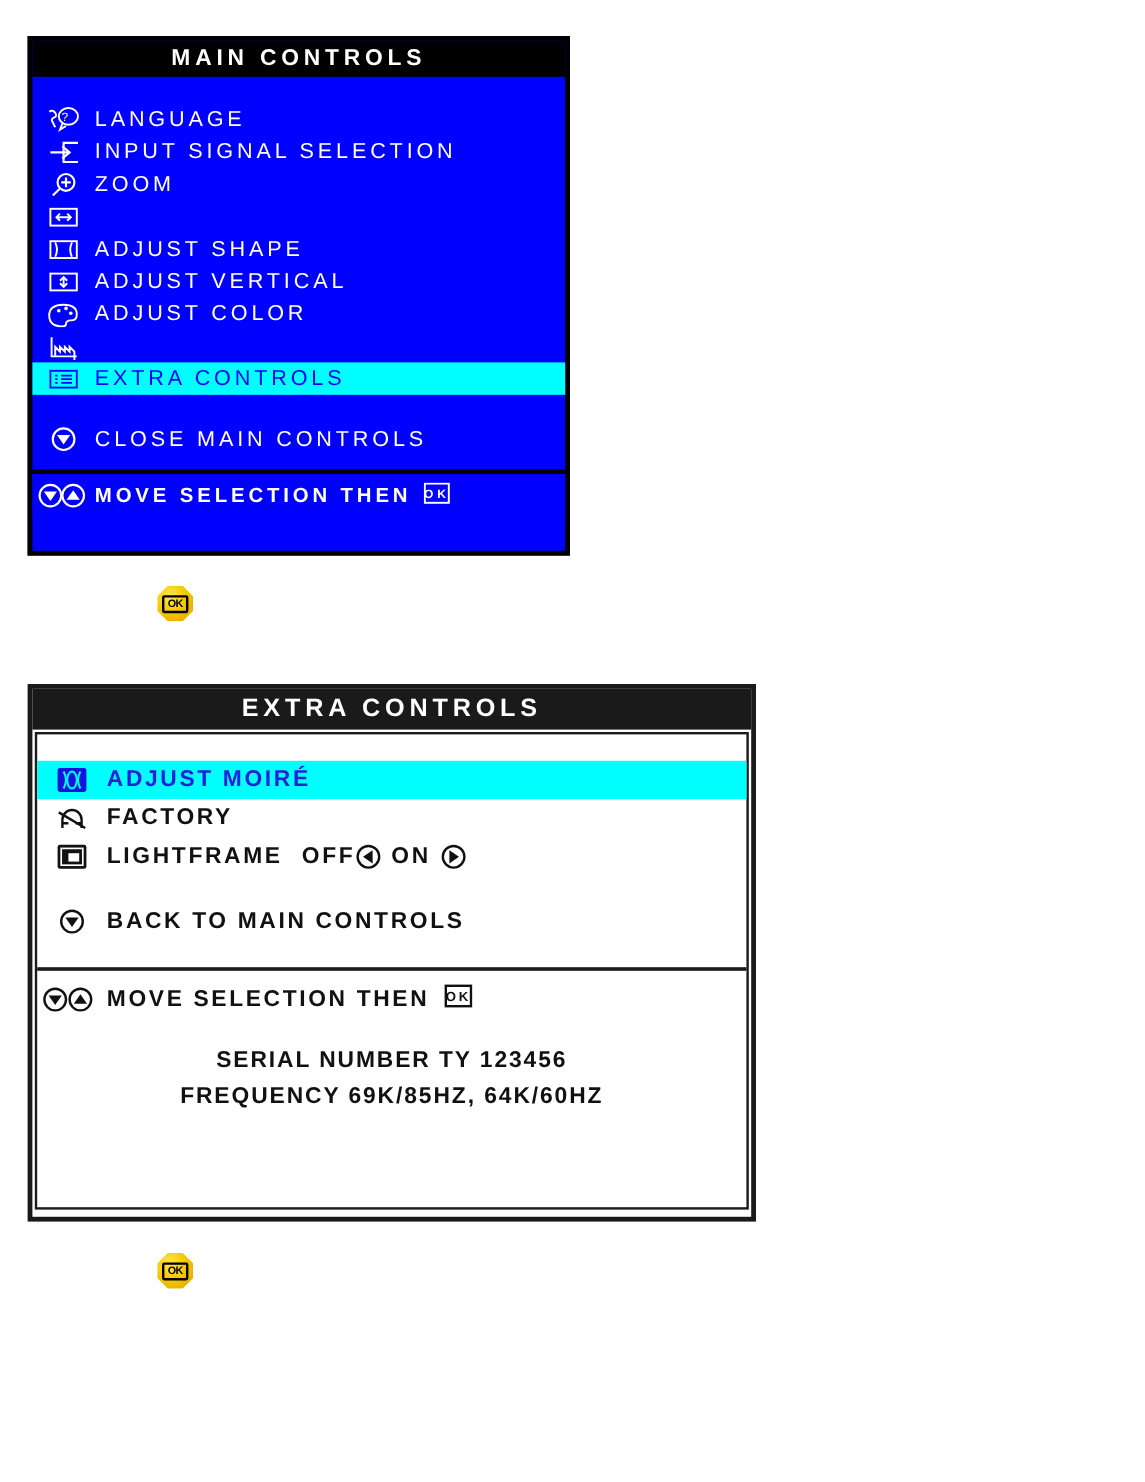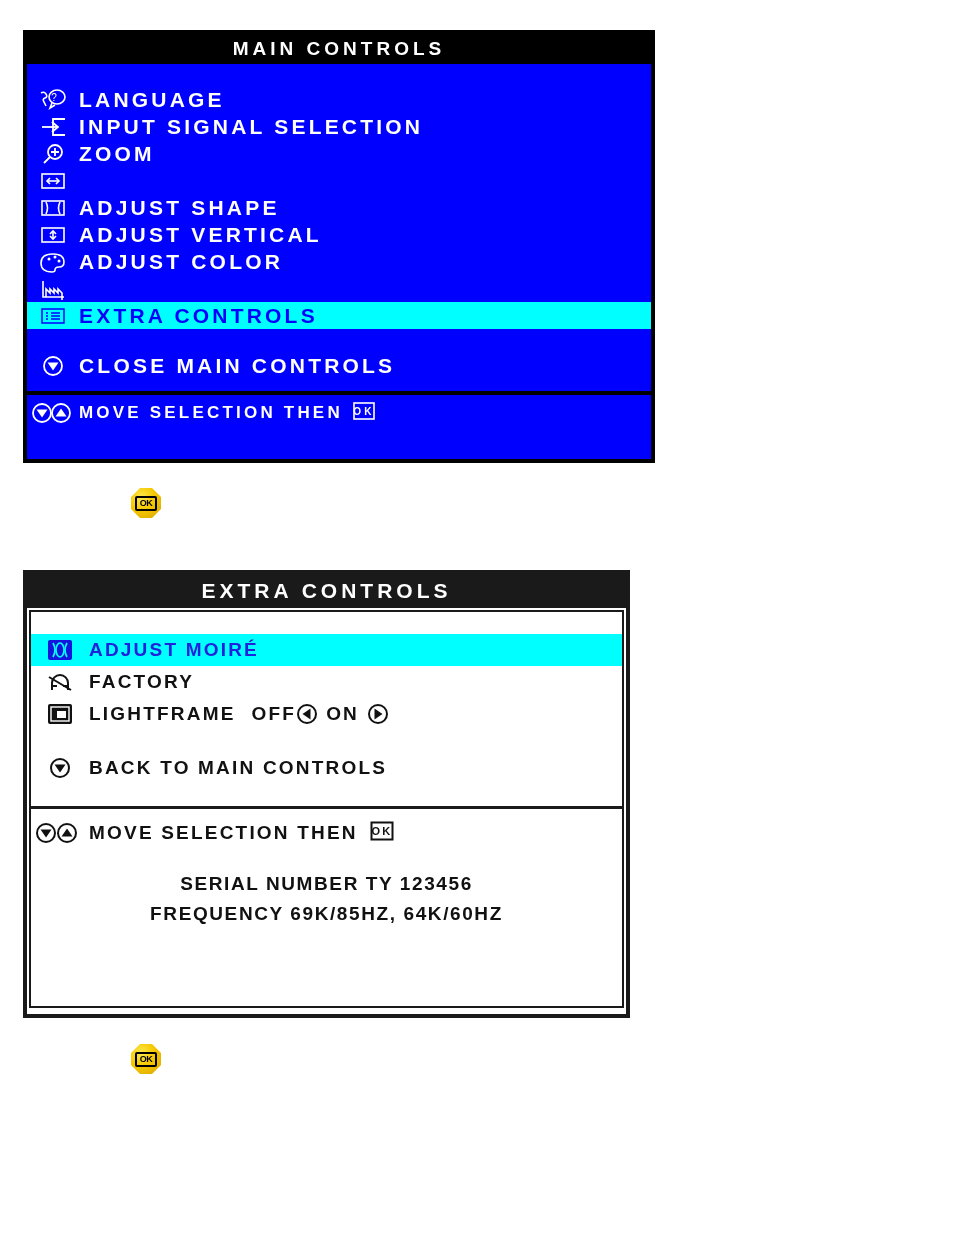--- a/index.html
+++ b/index.html
@@ -8,21 +8,21 @@
     width: 954px; height: 1235px;
     background: #ffffff;
     font-family: "Liberation Sans", sans-serif;
     overflow: hidden;
   }
 
   
   .osd-main {
     position: absolute;
     left: 23px; top: 30px;
-    width: 632px; height: 433px;
+    width: 452px; height: 433px;
     background: #0000ff;
     border: 4px solid #000000;
   }
   .osd-main .title-bar {
     height: 30px;
     background: #000000;
     color: #ffffff;
     text-align: center;
     font-size: 19px;
     font-weight: bold;
@@ -38,22 +38,22 @@
   }
   .row .ic {
     width: 52px;
     min-width: 52px;
     display: flex;
     align-items: center;
     justify-content: center;
   }
   .row .lbl {
     color: #ffffff;
-    font-size: 21px;
-    font-weight: bold;
+    font-size: 18px;
+    font-weight: normal;
     letter-spacing: 3.2px;
     white-space: nowrap;
   }
   .row.sel { background: #00ffff; }
   .row.sel .lbl { color: #0000ff; }
 
   .gap-row { height: 20px; }
 
   .row.close { height: 34px; }
   .row.close .ic { width: 52px; }

